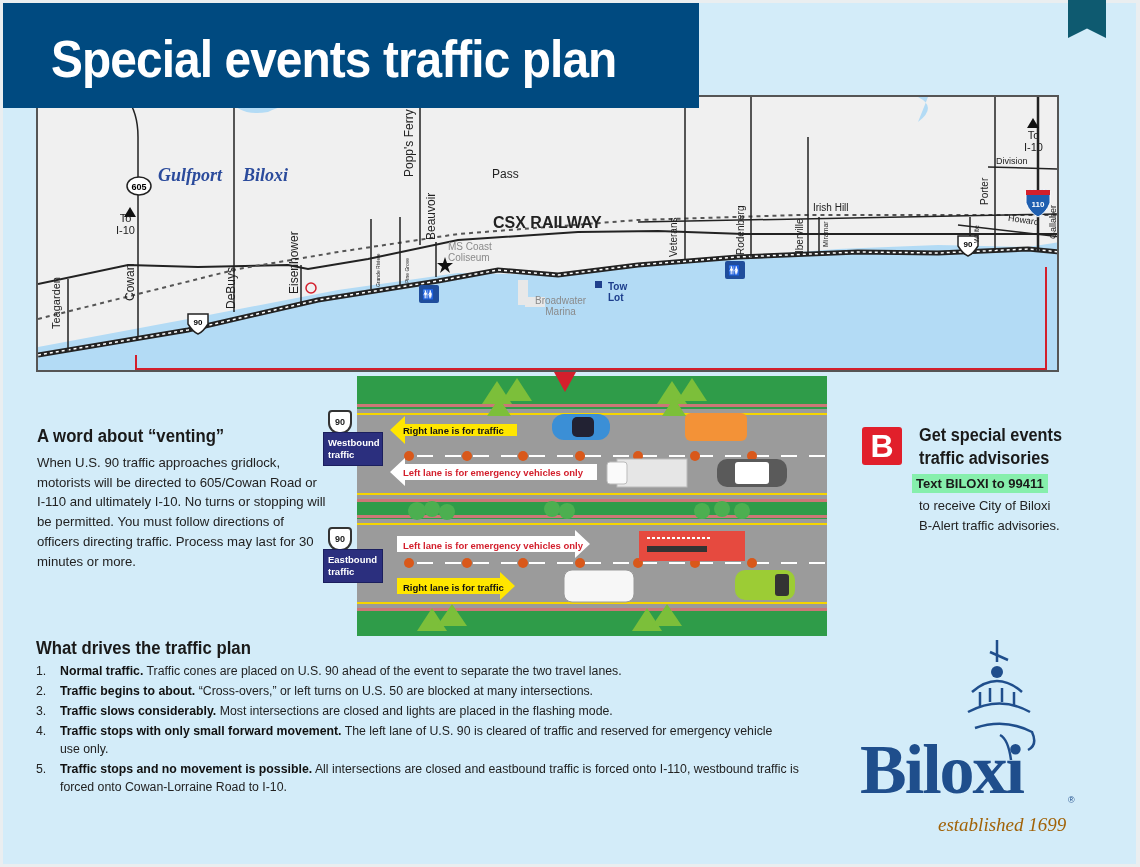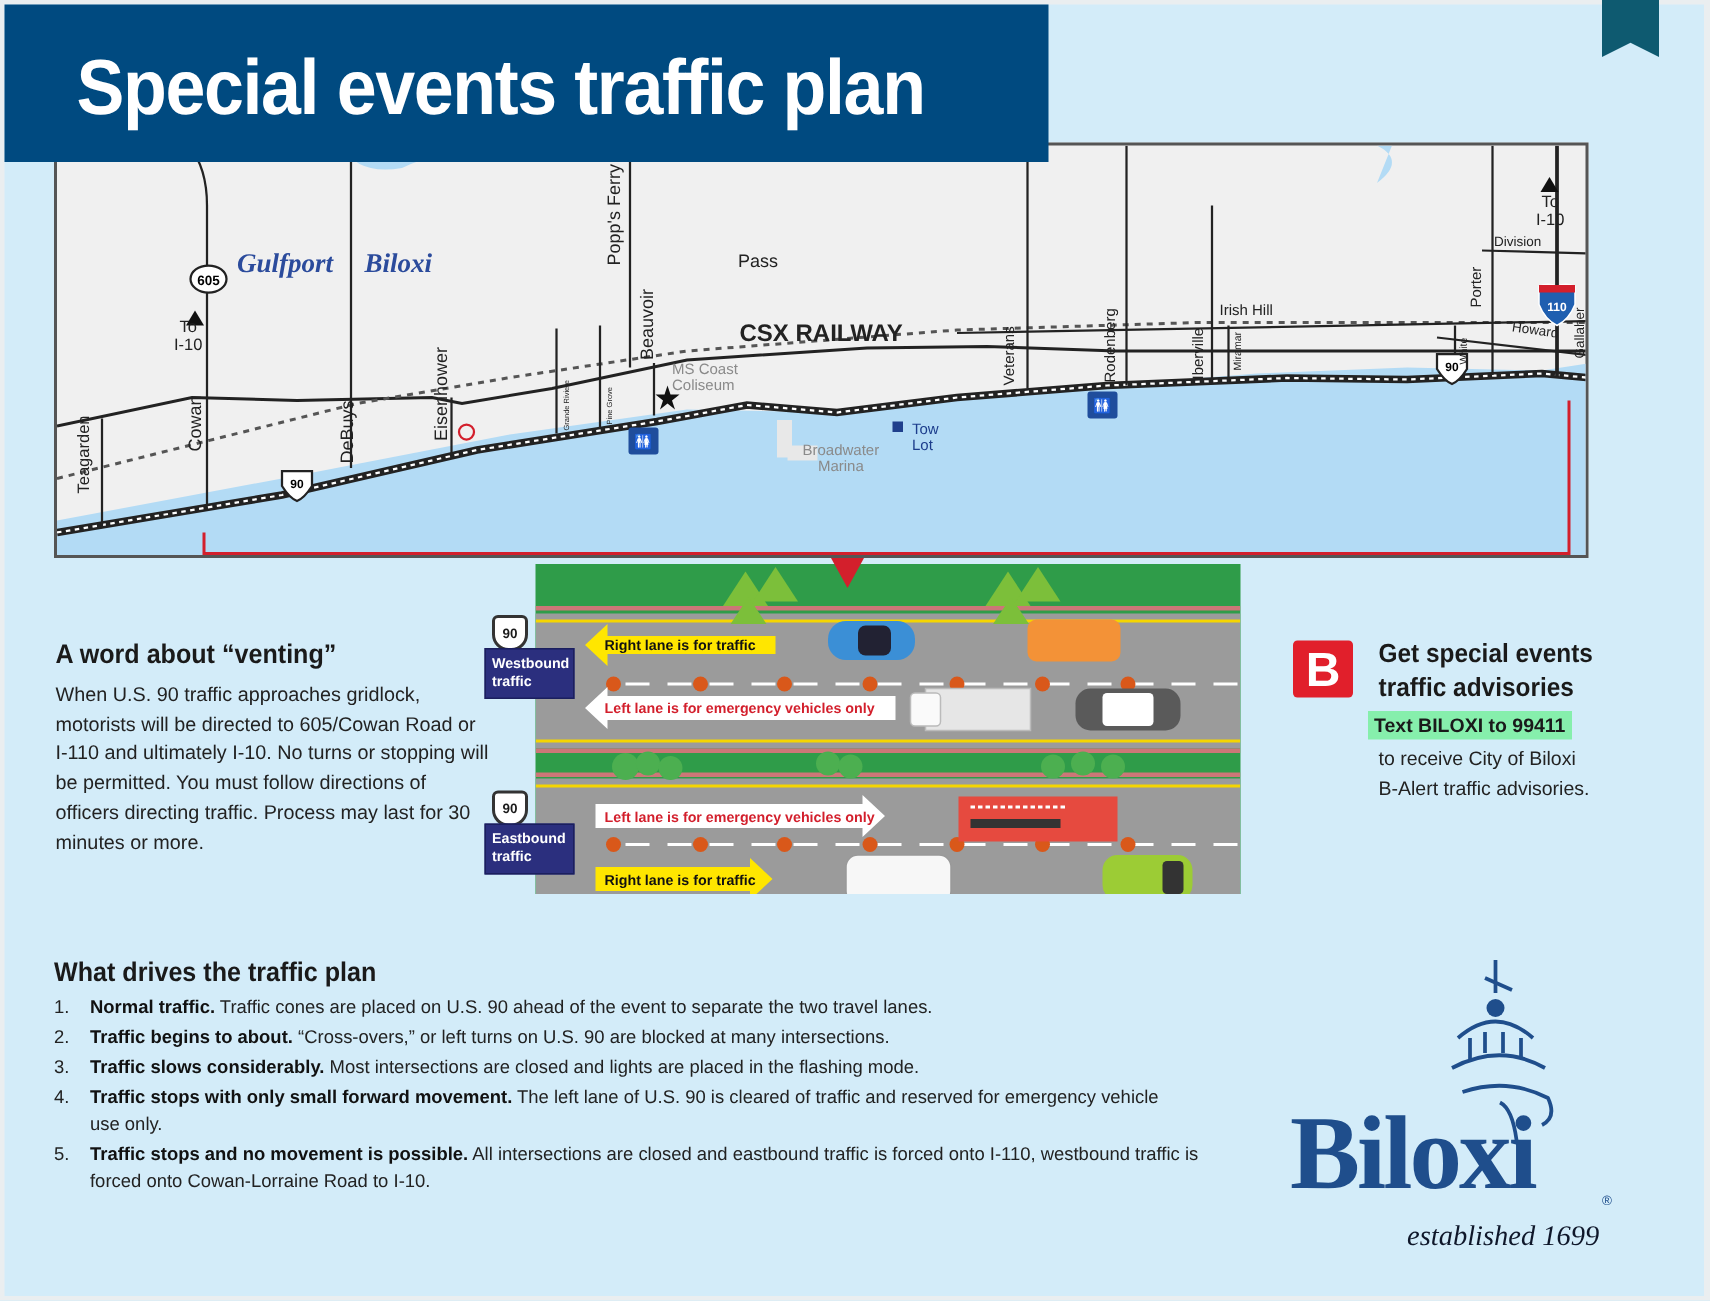--- a/index.html
+++ b/index.html
@@ -32,24 +32,24 @@
   }
   .map {
     position: absolute; left: 36px; top: 95px; width: 1023px; height: 277px;
     background: #f0f0f0; border: 2px solid #555; overflow: hidden; z-index: 1;
   }
   .map svg { position: absolute; left: 0; top: 0; }
   .map-label { position: absolute; font-size: 11px; white-space: nowrap; color: #222; }
   .vlabel { transform: rotate(-90deg); transform-origin: left top; }
   .city { font-family: "Liberation Serif", serif; font-style: italic; font-weight: bold; color: #2b4b9c; font-size: 18px; }
   .gray { color: #8a8a8a; }
-  .blue { color: #1c3d8c; }
+  .blue { color: #1c3d8c; font-weight: bold; }
 
   .road {
-    position: absolute; left: 357px; top: 376px; width: 470px; height: 220px;
+    position: absolute; left: 357px; top: 376px; width: 470px; height: 260px;
     background: #2f9c49; overflow: hidden; z-index: 2;
   }
   .road svg { position: absolute; left: 0; top: 0; }
   .lane-text {
     position: absolute; font-size: 9.5px; font-weight: bold; white-space: nowrap;
     padding: 1px 6px; line-height: 13px;
   }
   .dir-box {
     position: absolute; background: #2b2f7e; color: #fff; font-weight: bold;
     font-size: 9.5px; line-height: 12px; padding: 4px 4px; width: 60px; z-index: 4;
@@ -81,21 +81,21 @@
   .drives li .num { position: absolute; left: 0; top: 0; }
   .drives li b { color: #111; }
   .drives .outro { font-size: 12.3px; margin-top: 3px; color: #222; }
 
   .biloxi-logo { position: absolute; left: 860px; top: 640px; width: 230px; height: 200px; }
   .biloxi-word {
     position: absolute; left: 0; top: 90px; font-family: "Liberation Serif", serif; font-weight: bold;
     font-size: 70px; color: #1f4e8c; letter-spacing: -2px;
   }
   .reg { position: absolute; left: 208px; top: 155px; font-size: 9px; color: #1f4e8c; }
-  .est { position: absolute; left: 78px; top: 174px; font-family: "Liberation Serif", serif; font-style: italic; font-size: 19px; color: #0f172a; }
+  .est { position: absolute; left: 78px; top: 174px; font-family: "Liberation Serif", serif; font-style: italic; font-size: 19px; color: #a16207; }
 </style>
 </head>
 <body>
 
 <div class="page"></div>
 <div class="bookmark"></div>
 
 <div class="title-bar">
   <h1>Special events traffic plan</h1>
 </div>
@@ -316,21 +316,21 @@
   <div class="sub">
     <span>to receive City of Biloxi</span><br>
     <span>B-Alert traffic advisories.</span>
   </div>
 </div>
 
 <div class="drives">
   <h2>What drives the traffic plan</h2>
   <ol>
     <li><span class="num">1.</span><b>Normal traffic.</b><span> Traffic cones are placed on U.S. 90 ahead of the event to separate the two travel lanes.</span></li>
-    <li><span class="num">2.</span><b>Traffic begins to about.</b><span> “Cross-overs,” or left turns on U.S. 90 are blocked at many intersections.</span></li>
+    <li><span class="num">2.</span><b>Traffic begins to about.</b><span> “Cross-overs,” or left turns on U.S. 50 are blocked at many intersections.</span></li>
     <li><span class="num">3.</span><b>Traffic slows considerably.</b><span> Most intersections are closed and lights are placed in the flashing mode.</span></li>
     <li style="width:740px;"><span class="num">4.</span><b>Traffic stops with only small forward movement.</b><span> The left lane of U.S. 90 is cleared of traffic and reserved for emergency vehicle use only.</span></li>
     <li style="width:770px;"><span class="num">5.</span><b>Traffic stops and no movement is possible.</b><span> All intersections are closed and eastbound traffic is forced onto I-110, westbound traffic is forced onto Cowan-Lorraine Road to I-10.</span></li>
   </ol>
 </div>
 
 <div class="biloxi-logo">
   <svg width="230" height="120" viewBox="0 0 230 120" style="position:absolute;left:0;top:0;">
     <g stroke="#1f4e8c" fill="none" stroke-width="2.5">
       <line x1="137" y1="0" x2="137" y2="22"></line>

